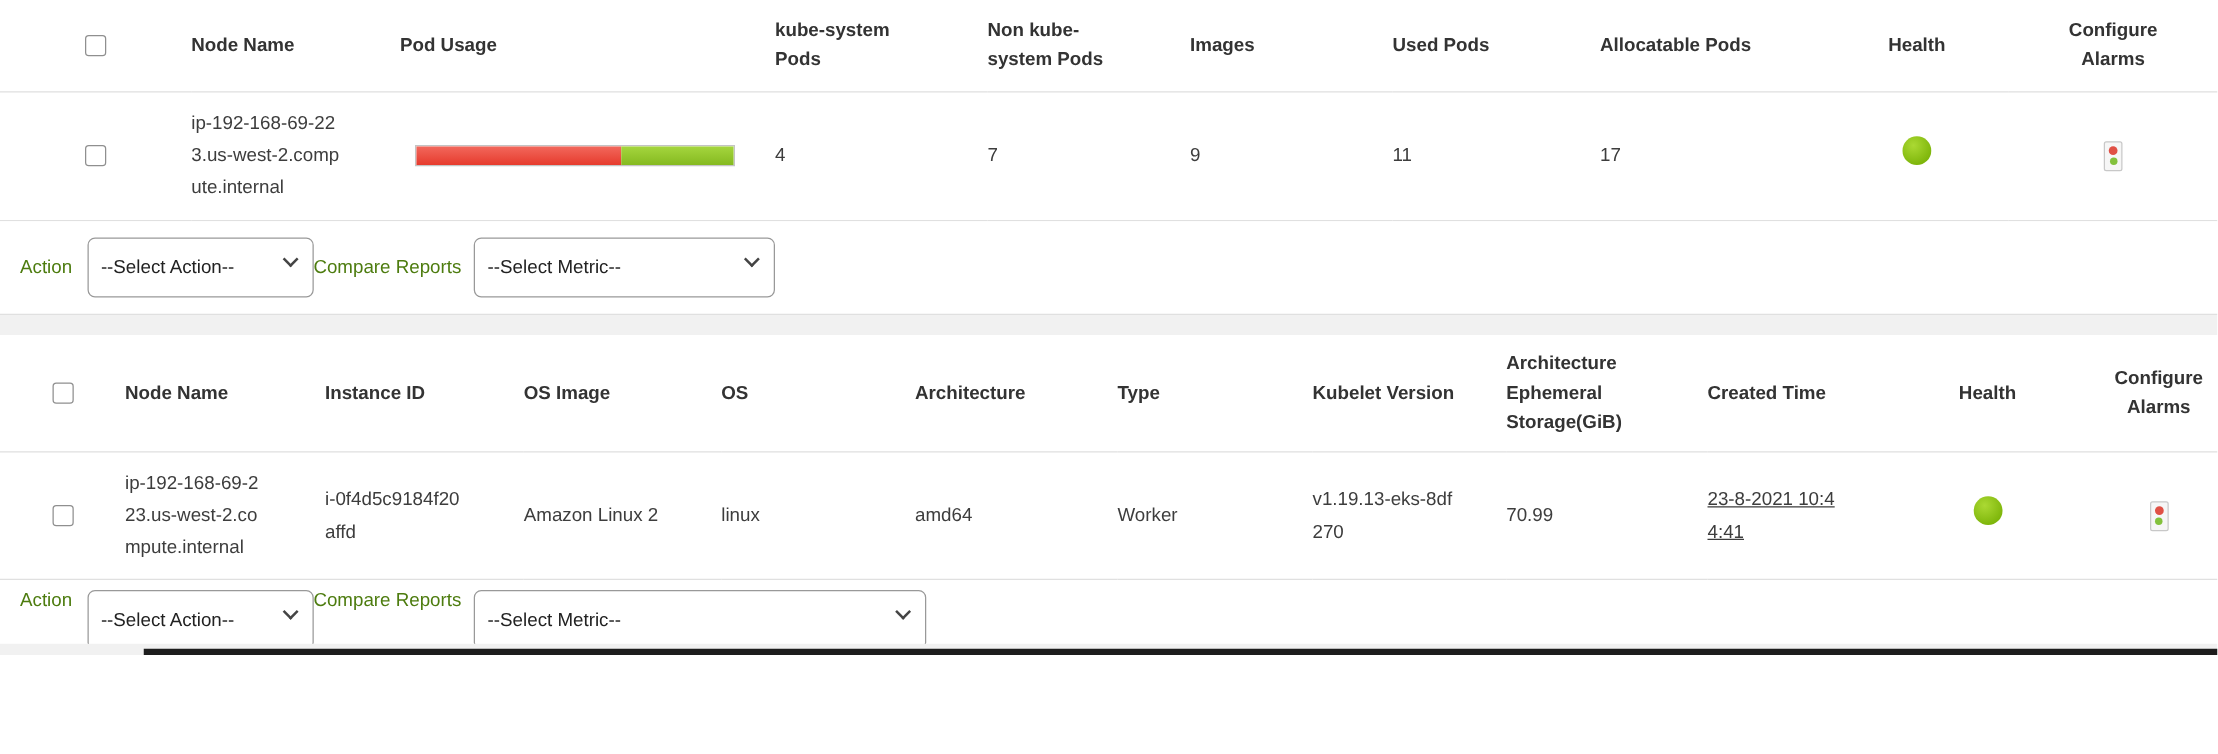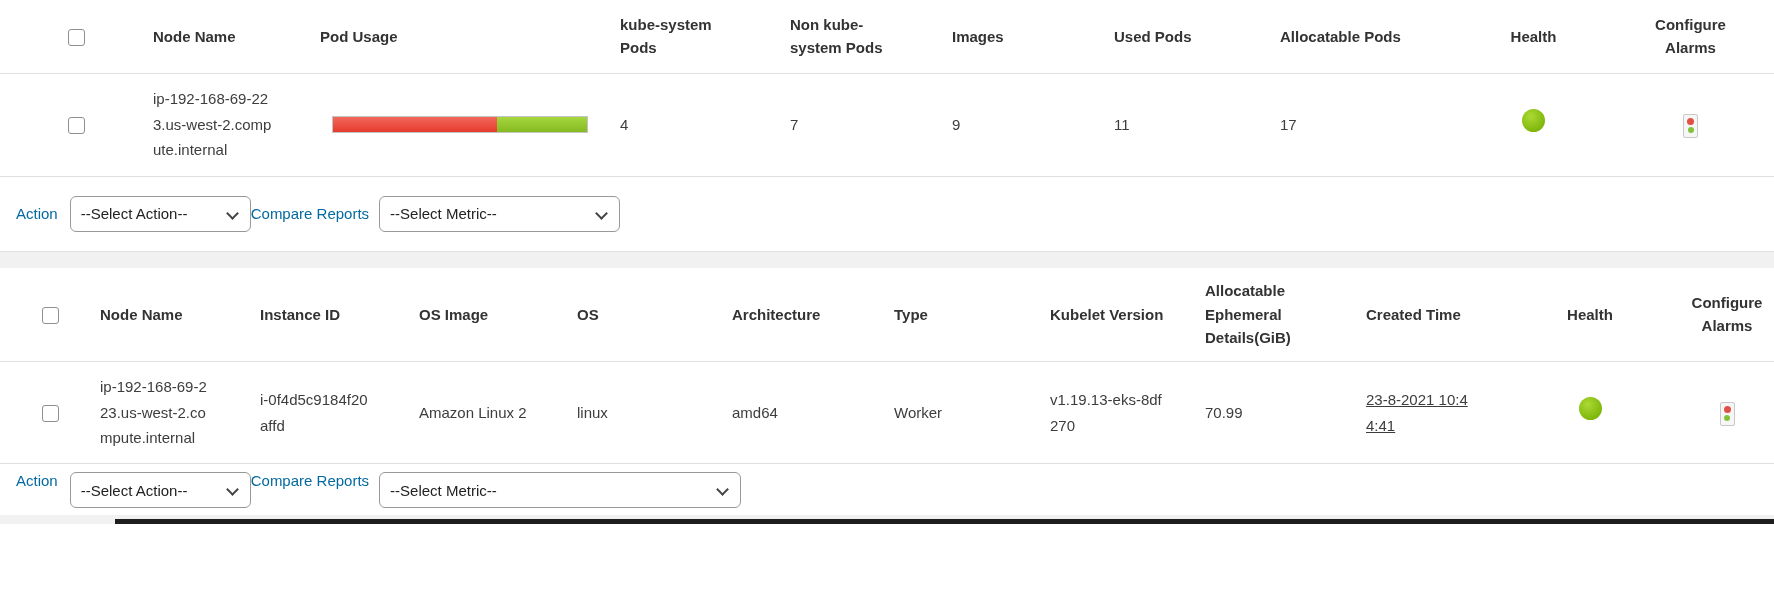--- a/index.html
+++ b/index.html
@@ -67,25 +67,25 @@
     border:1px solid #c8c8c8; border-radius:2px; cursor:pointer; vertical-align:middle;
   }
   .alarm-icon .r { width:7px; height:7px; border-radius:50%; background:#e05045; }
   .alarm-icon .g { width:6px; height:6px; border-radius:50%; background:#83c13c; }
 
   .action-bar {
     display:flex; align-items:center; padding-left:16px; background:#fff;
   }
   .action-bar.ab1 { height:75px; border-bottom:1px solid #e0e0e0; }
   .action-bar.ab2 { height:51px; align-items:flex-start; padding-top:8px; }
-  .lbl { font-size:15px; color:#0369a1; white-space:nowrap; }
+  .lbl { font-size:15px; color:#4d7c0f; white-space:nowrap; }
   .lbl-action { margin-right:12px; }
   .lbl-compare { margin-right:10px; }
   .select-wrap {
-    position:relative; height:36px; background:#fff;
+    position:relative; height:48px; background:#fff;
     border:1px solid #999; border-radius:6px; display:inline-flex; align-items:center;
   }
   .select-wrap::after {
     content:""; position:absolute; right:13px; top:12px; width:7px; height:7px;
     border-right:2px solid #444; border-bottom:2px solid #444;
     transform:rotate(45deg); pointer-events:none;
   }
   .select-wrap select {
     appearance:none; -webkit-appearance:none; border:0; background:transparent;
     width:100%; height:100%; padding:0 30px 0 10px; outline:none;
@@ -203,21 +203,21 @@
         <th class="c-check">
           <input type="checkbox" style="">
         </th>
         <th>Node Name</th>
         <th>Instance ID</th>
         <th>OS Image</th>
         <th>OS</th>
         <th>Architecture</th>
         <th>Type</th>
         <th>Kubelet Version</th>
-        <th>Allocatable Ephemeral Details(GiB)</th>
+        <th>Architecture Ephemeral Storage(GiB)</th>
         <th>Created Time</th>
         <th>Health</th>
         <th>Configure Alarms</th>
       </tr>
     </thead>
     <tbody>
       <tr>
         <td class="c-check">
           <input type="checkbox" style="">
         </td>

